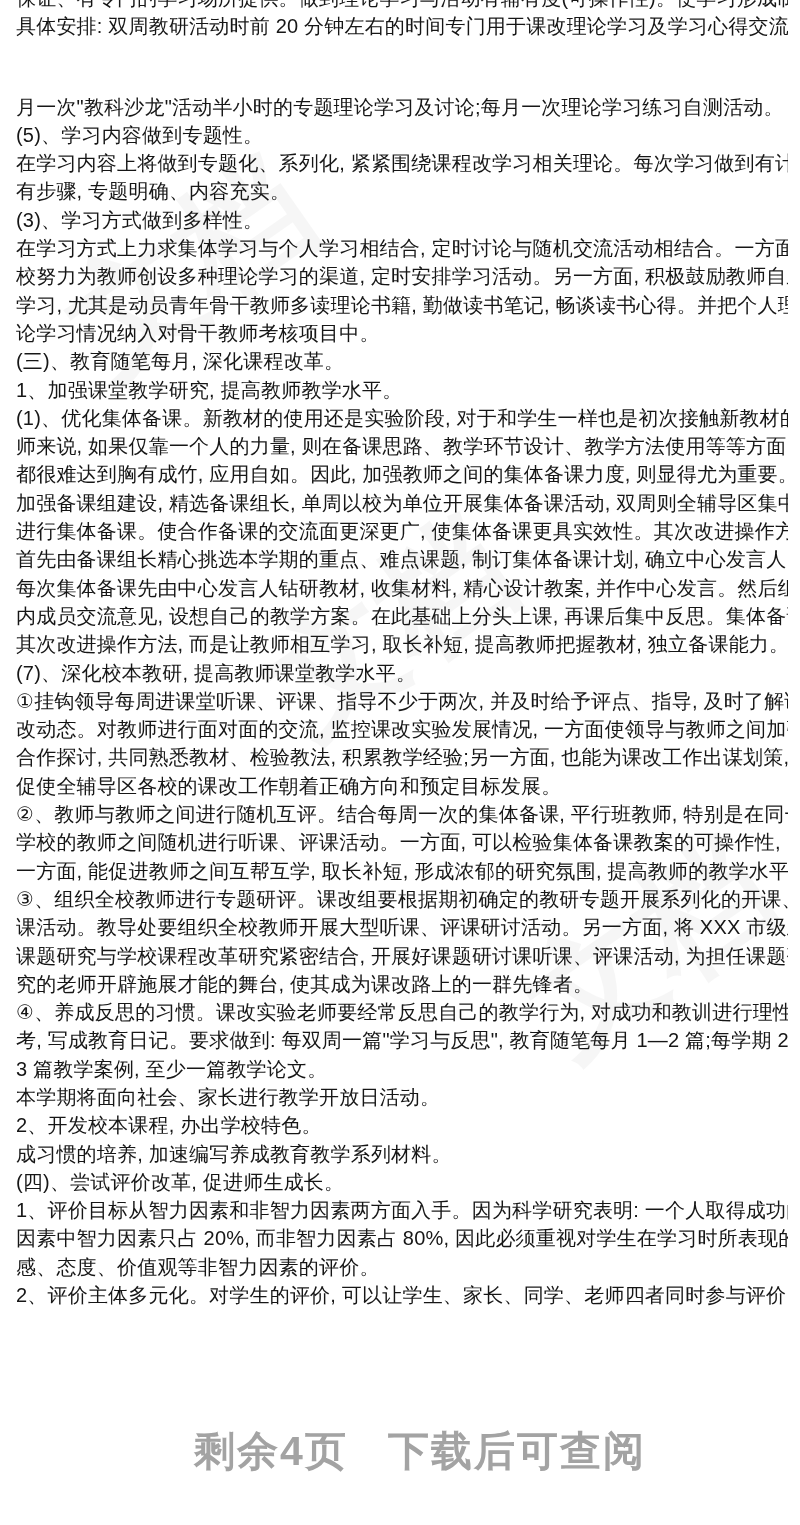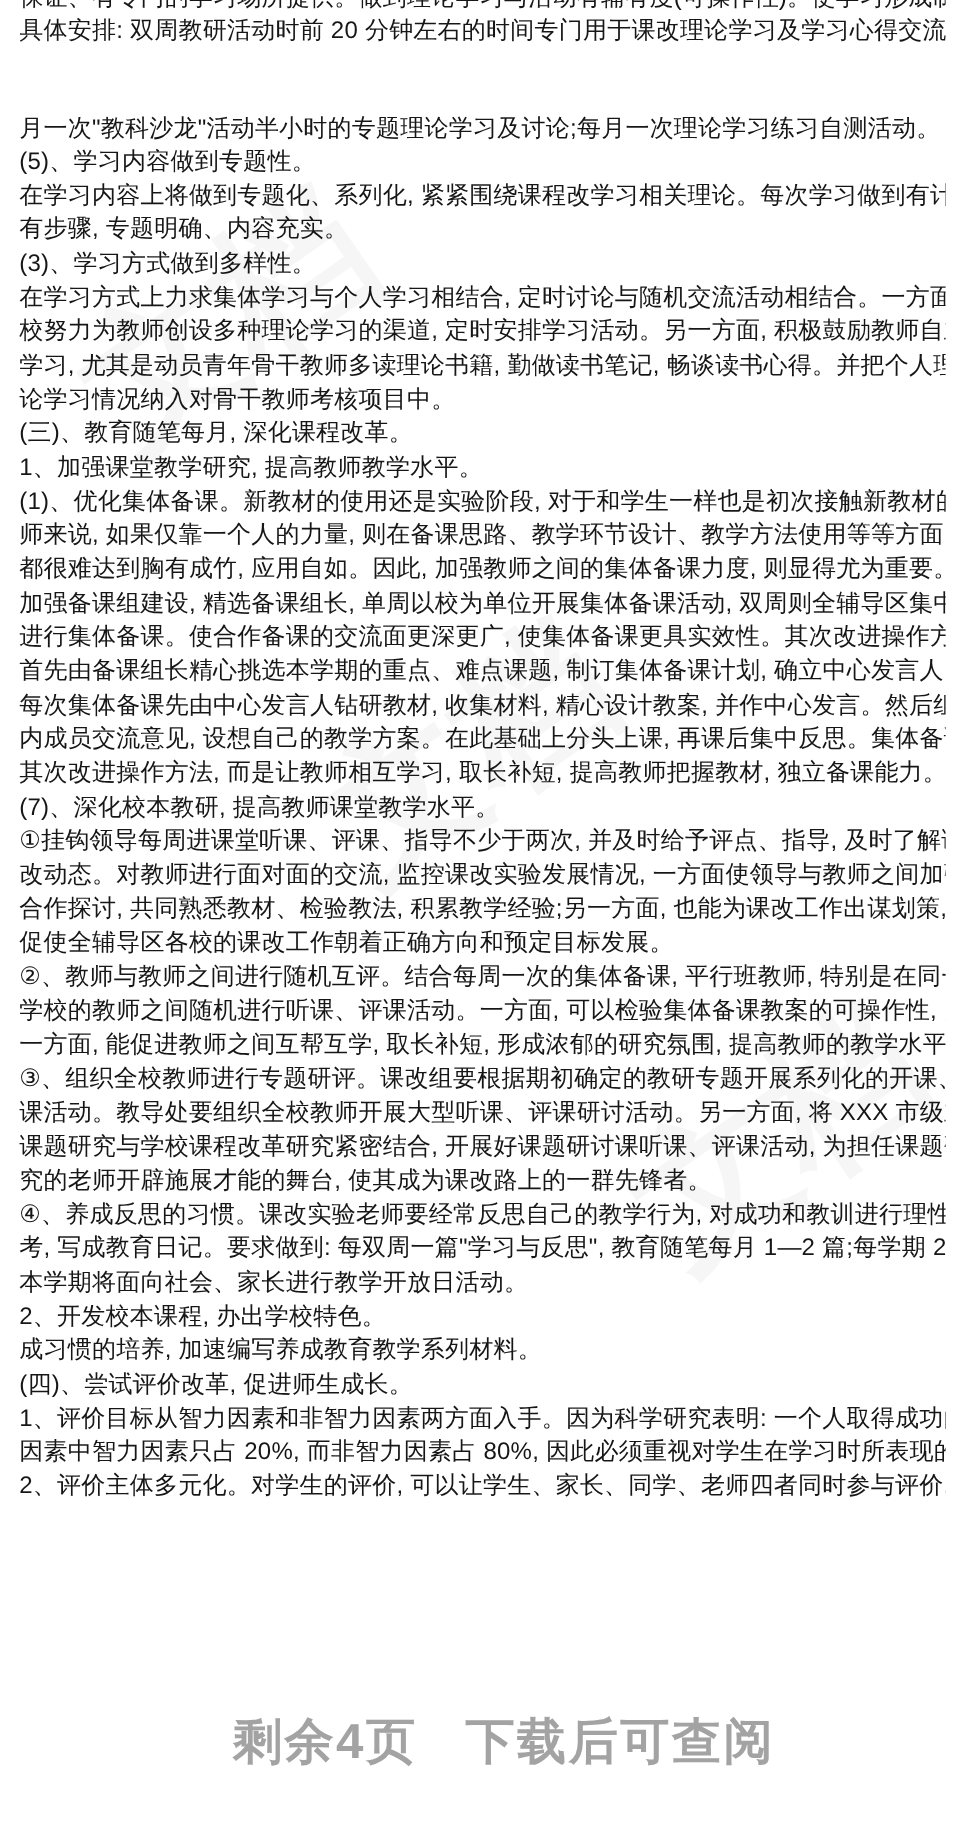--- a/index.html
+++ b/index.html
@@ -102,26 +102,28 @@
       <div class="line">促使全辅导区各校的课改工作朝着正确方向和预定目标发展。</div>
       <div class="line">②、教师与教师之间进行随机互评。结合每周一次的集体备课, 平行班教师, 特别是在同一</div>
       <div class="line">学校的教师之间随机进行听课、评课活动。一方面, 可以检验集体备课教案的可操作性, 另</div>
       <div class="line">一方面, 能促进教师之间互帮互学, 取长补短, 形成浓郁的研究氛围, 提高教师的教学水平。</div>
       <div class="line">③、组织全校教师进行专题研评。课改组要根据期初确定的教研专题开展系列化的开课、评</div>
       <div class="line">课活动。教导处要组织全校教师开展大型听课、评课研讨活动。另一方面, 将 XXX 市级立项</div>
       <div class="line">课题研究与学校课程改革研究紧密结合, 开展好课题研讨课听课、评课活动, 为担任课题研</div>
       <div class="line">究的老师开辟施展才能的舞台, 使其成为课改路上的一群先锋者。</div>
       <div class="line">④、养成反思的习惯。课改实验老师要经常反思自己的教学行为, 对成功和教训进行理性思</div>
       <div class="line">考, 写成教育日记。要求做到: 每双周一篇"学习与反思", 教育随笔每月 1—2 篇;每学期 2—</div>
+      <div class="line">3 篇教学案例, 至少一篇教学论文。</div>
       <div class="line">本学期将面向社会、家长进行教学开放日活动。</div>
       <div class="line">2、开发校本课程, 办出学校特色。</div>
       <div class="line">成习惯的培养, 加速编写养成教育教学系列材料。</div>
       <div class="line">(四)、尝试评价改革, 促进师生成长。</div>
       <div class="line">1、评价目标从智力因素和非智力因素两方面入手。因为科学研究表明: 一个人取得成功的</div>
       <div class="line">因素中智力因素只占 20%, 而非智力因素占 80%, 因此必须重视对学生在学习时所表现的情</div>
+      <div class="line">感、态度、价值观等非智力因素的评价。</div>
       <div class="line">2、评价主体多元化。对学生的评价, 可以让学生、家长、同学、老师四者同时参与评价,</div>
     </div>
 
   <div class="promo">
     <span>剩余4页</span><span class="hint">下载后可查阅</span>
   </div>
 
 </div>
 
 </body></html>

